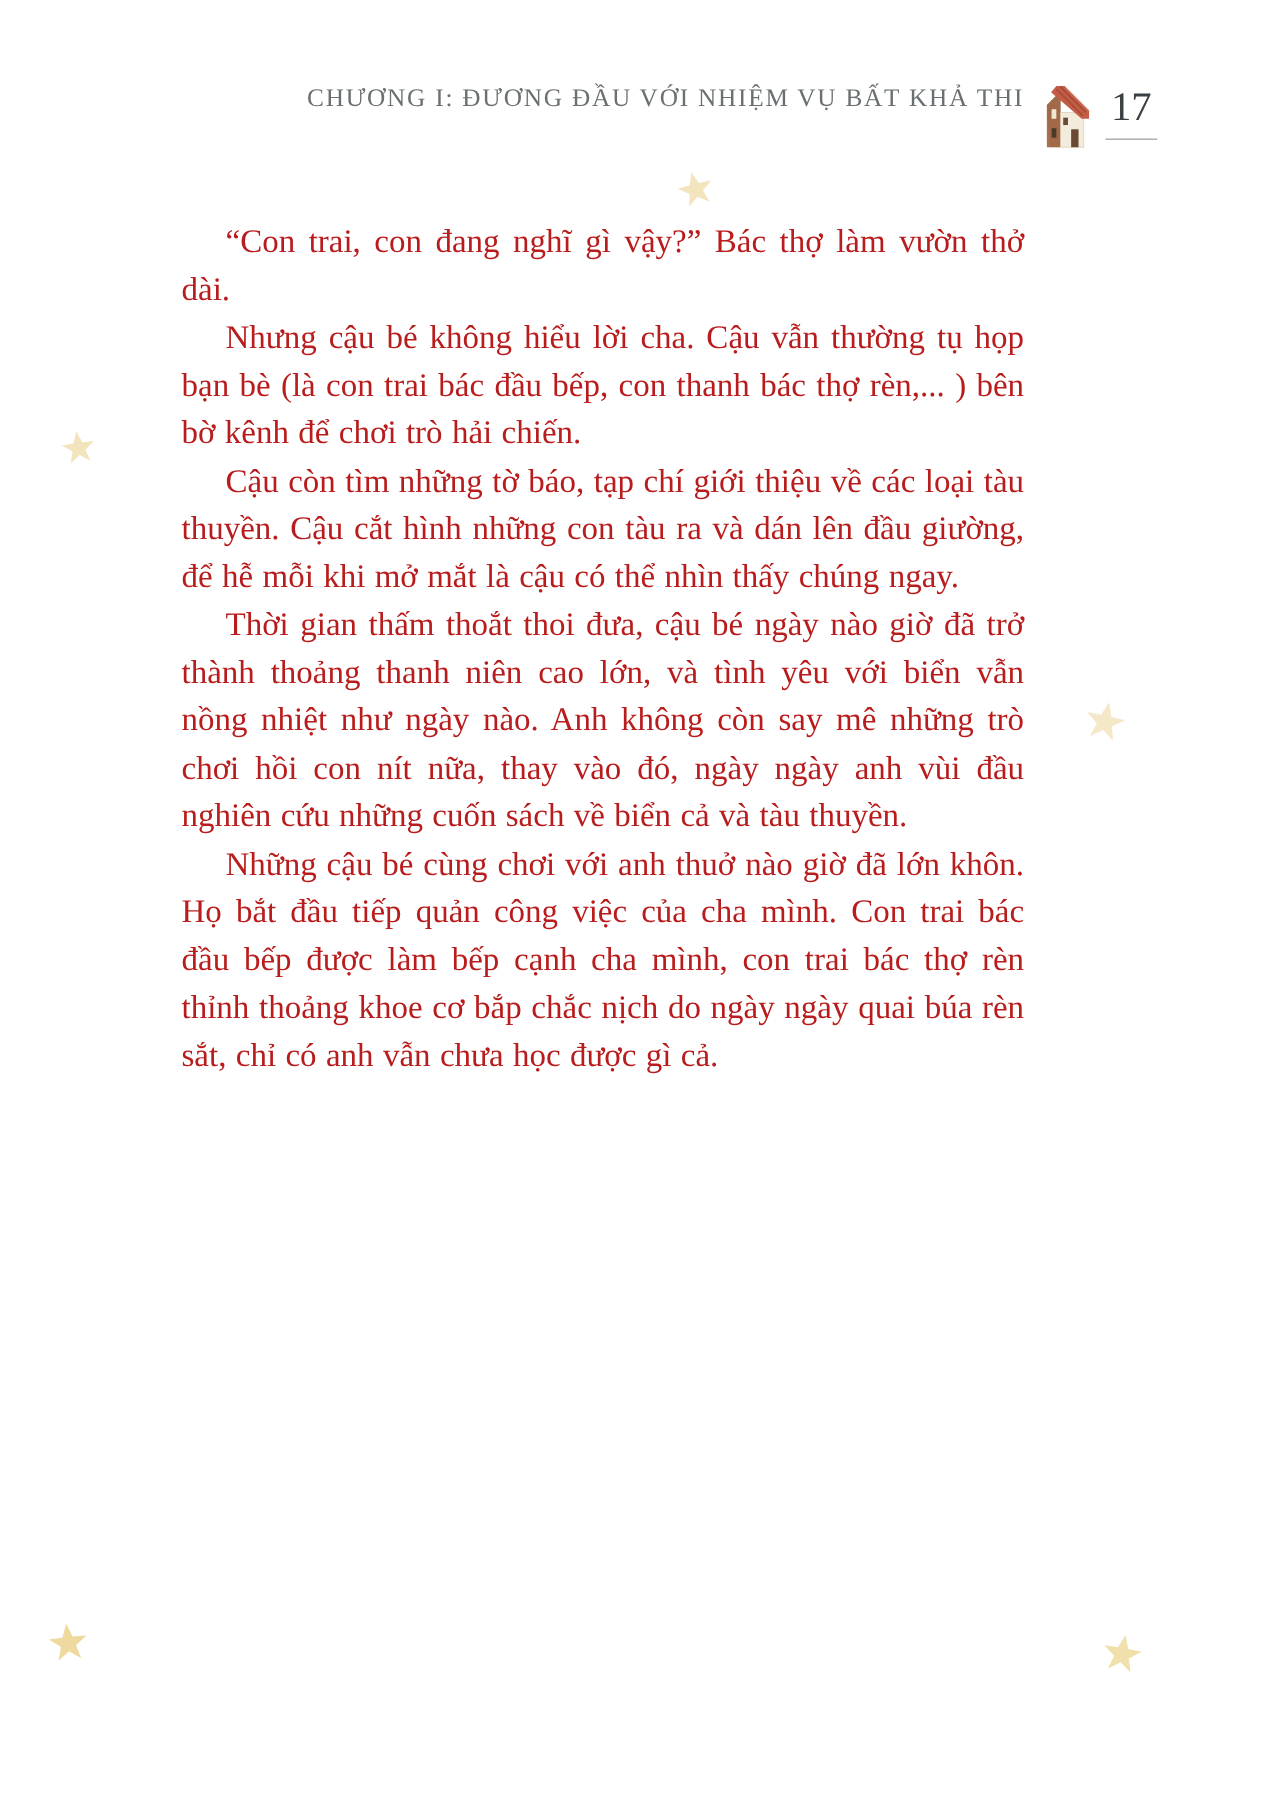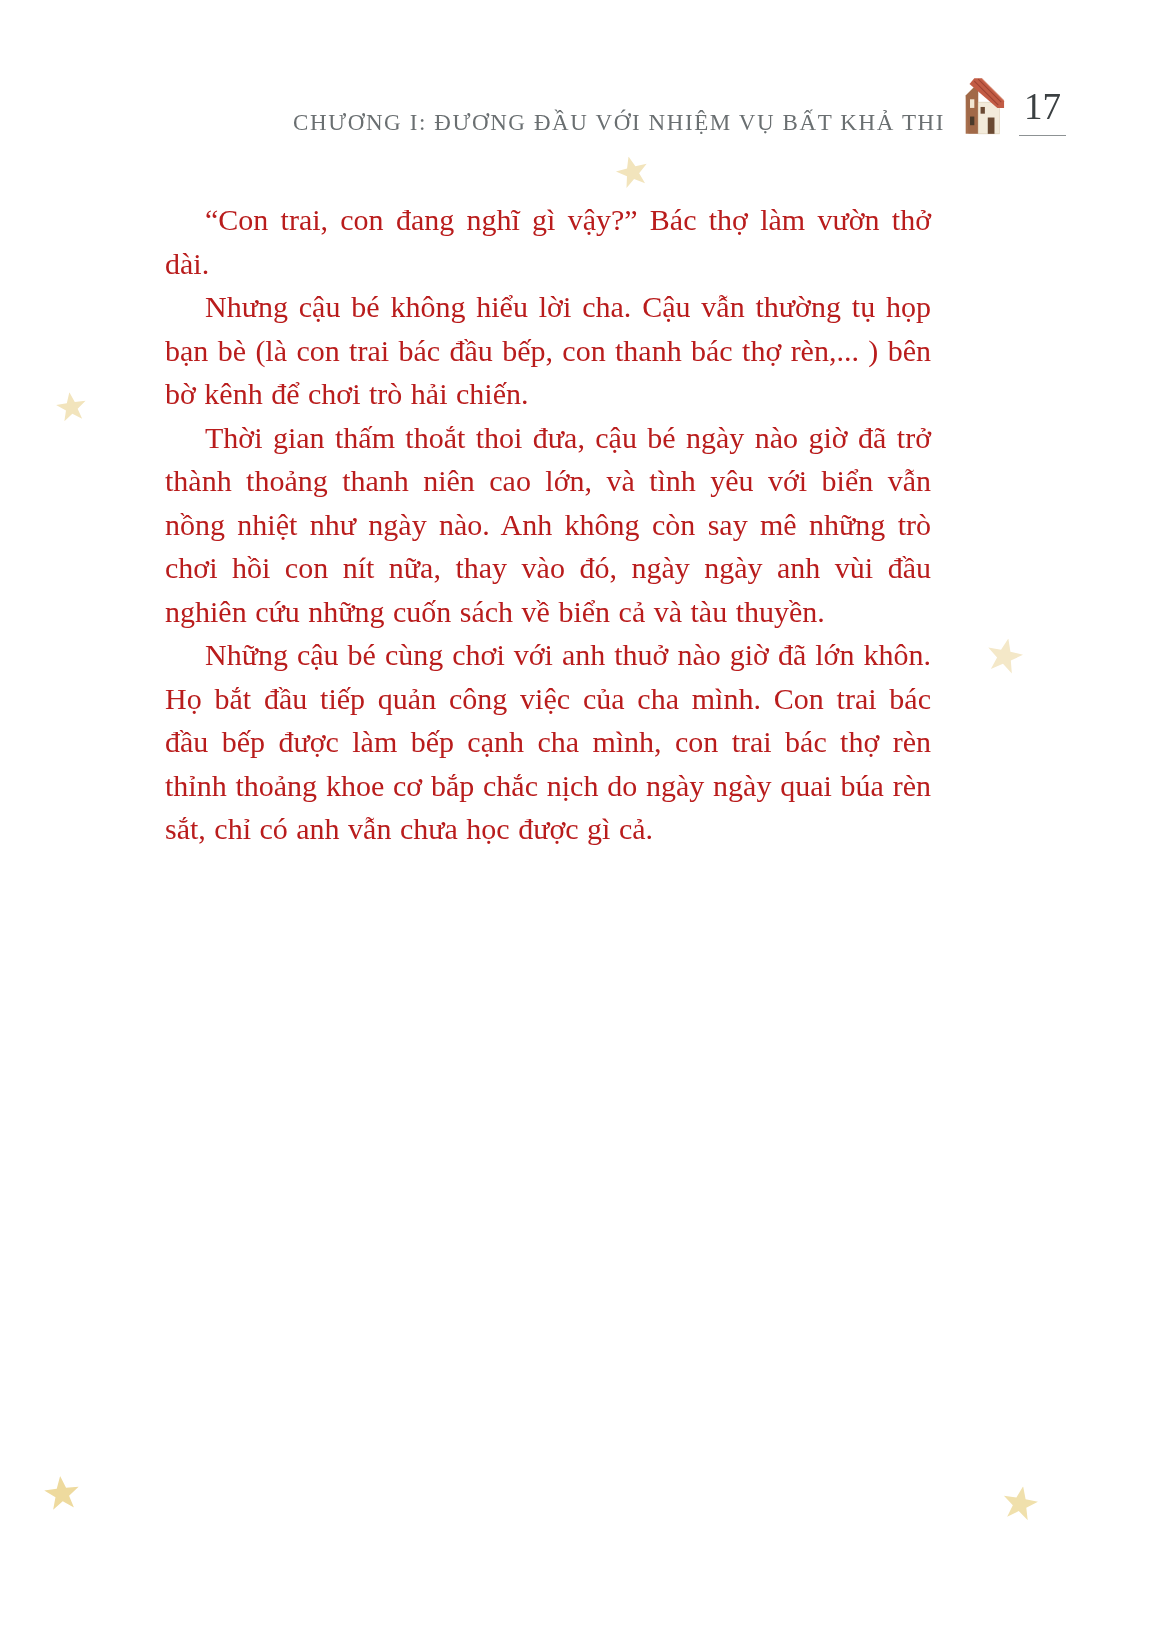--- a/index.html
+++ b/index.html
@@ -13,23 +13,23 @@
     height: 1646px;
     background: #ffffff;
     overflow: hidden;
     font-family: "Liberation Serif", "DejaVu Serif", serif;
   }
 
   
   .page-header {
     position: absolute;
     top: 76px;
-    right: 92px;
+    right: 106px;
     display: flex;
-    align-items: flex-end;
+    align-items: flex-start;
     gap: 13px;
   }
   .chapter-title {
     font-size: 23px;
     letter-spacing: 1.6px;
     color: #6a6f71;
     white-space: nowrap;
     font-weight: 400;
   }
   .house-icon {
@@ -110,17 +110,18 @@
 
   <span class="star star-top"></span>
   <span class="star star-left"></span>
   <span class="star star-right"></span>
   <span class="star star-bottom-left"></span>
   <span class="star star-bottom-right"></span>
 
   <main class="body-text">
     <p class="para">“Con trai, con đang nghĩ gì vậy?” Bác thợ làm vườn thở dài.</p>
     <p class="para">Nhưng cậu bé không hiểu lời cha. Cậu vẫn thường tụ họp bạn bè (là con trai bác đầu bếp, con thanh bác thợ rèn,... ) bên bờ kênh để chơi trò hải chiến.</p>
+    <p class="para">Cậu còn tìm những tờ báo, tạp chí giới thiệu về các loại tàu thuyền. Cậu cắt hình những con tàu ra và dán lên đầu giường, để hễ mỗi khi mở mắt là cậu có thể nhìn thấy chúng ngay.</p>
     <p class="para">Thời gian thấm thoắt thoi đưa, cậu bé ngày nào giờ đã trở thành thoảng thanh niên cao lớn, và tình yêu với biển vẫn nồng nhiệt như ngày nào. Anh không còn say mê những trò chơi hồi con nít nữa, thay vào đó, ngày ngày anh vùi đầu nghiên cứu những cuốn sách về biển cả và tàu thuyền.</p>
     <p class="para">Những cậu bé cùng chơi với anh thuở nào giờ đã lớn khôn. Họ bắt đầu tiếp quản công việc của cha mình. Con trai bác đầu bếp được làm bếp cạnh cha mình, con trai bác thợ rèn thỉnh thoảng khoe cơ bắp chắc nịch do ngày ngày quai búa rèn sắt, chỉ có anh vẫn chưa học được gì cả.</p>
   </main>
 
 </div>
 
 </body></html>

